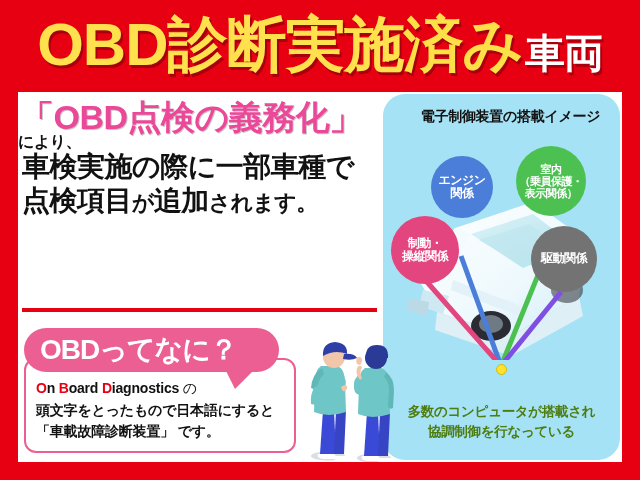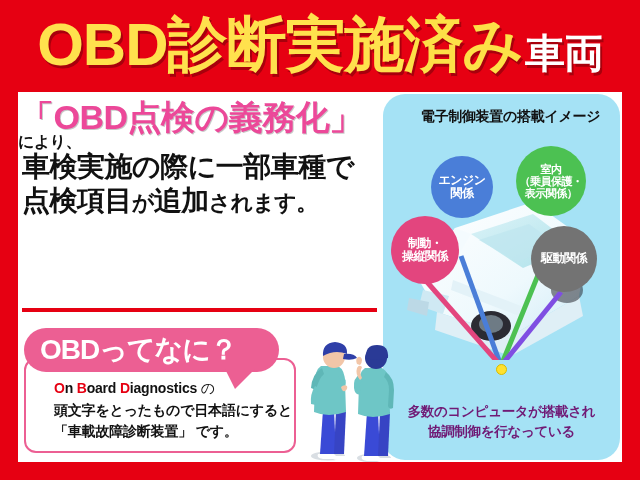--- a/index.html
+++ b/index.html
@@ -141,21 +141,21 @@
     border-top: 20px solid #ec5f93;
     z-index: 4;
   }
   #defbox {
     position: relative;
     margin-top: -14px;
     width: 272px;
     min-height: 84px;
     border: 2px solid #ec5f93;
     border-radius: 12px;
-    padding: 18px 10px 8px 28px;
+    padding: 18px 10px 8px 10px;
     background: #ffffff;
     z-index: 1;
   }
   .def-line {
     color: #111111;
     font-weight: bold;
     font-size: 14px;
     line-height: 1.55;
     white-space: nowrap;
     letter-spacing: -0.2px;
@@ -246,21 +246,21 @@
     border-radius: 50%;
     background: #ffe12e;
     border: 1px solid #d9bb00;
     z-index: 7;
   }
   #panel-caption {
     position: absolute;
     left: 0; bottom: 18px;
     width: 237px;
     text-align: center;
-    color: #701a75;
+    color: #4d7c0f;
     font-weight: bold;
     font-size: 13.5px;
     line-height: 1.5;
     letter-spacing: -0.3px;
   }
   #panel-caption div { white-space: nowrap; }
 </style>
 </head>
 <body>
 

